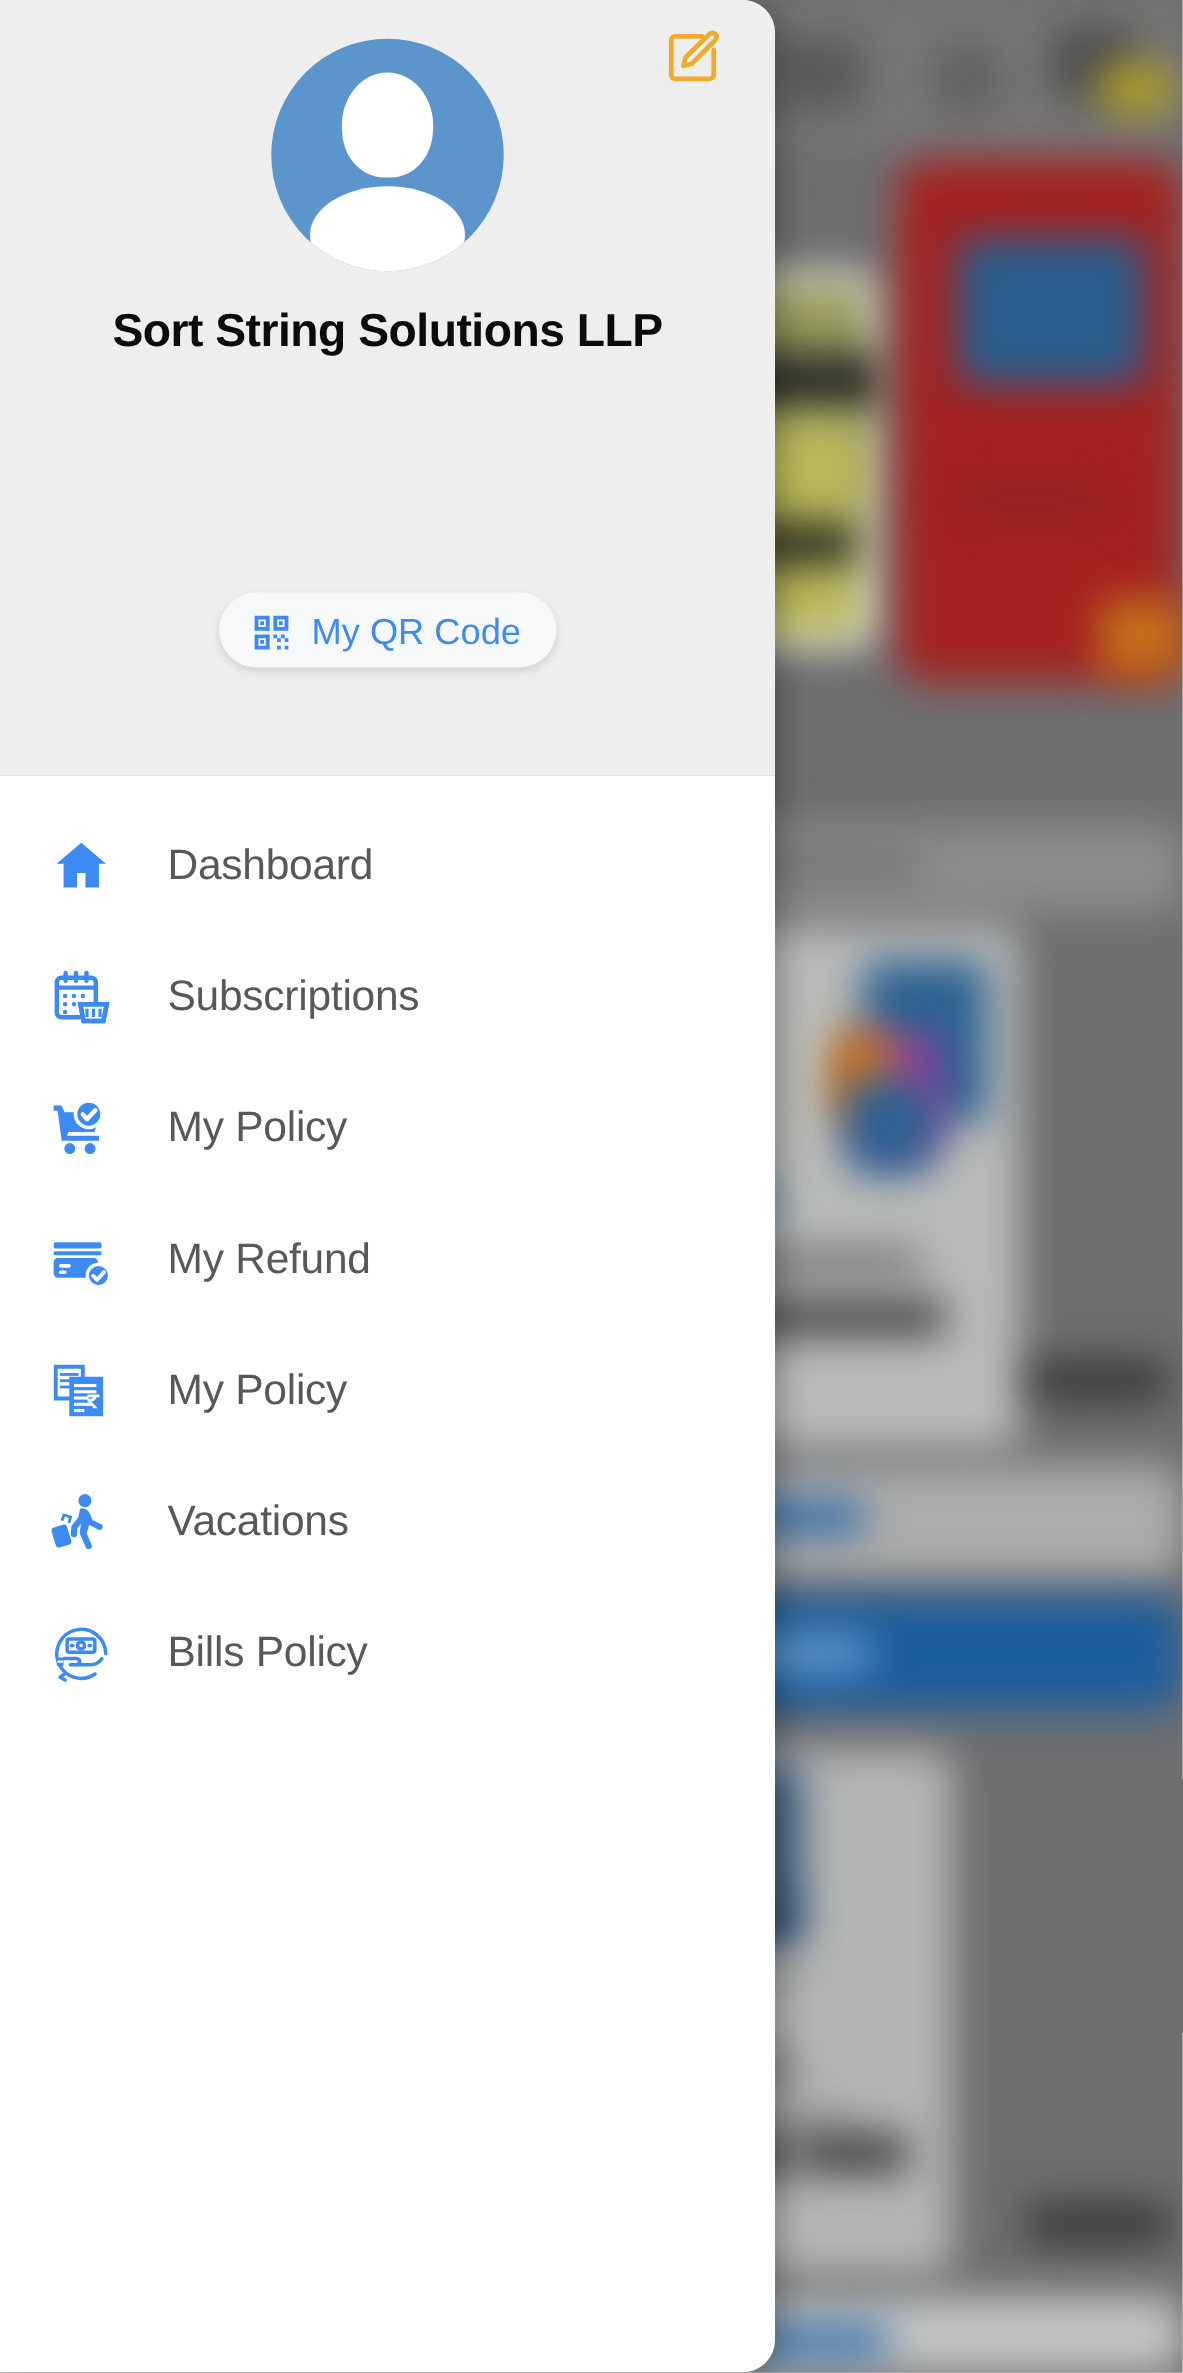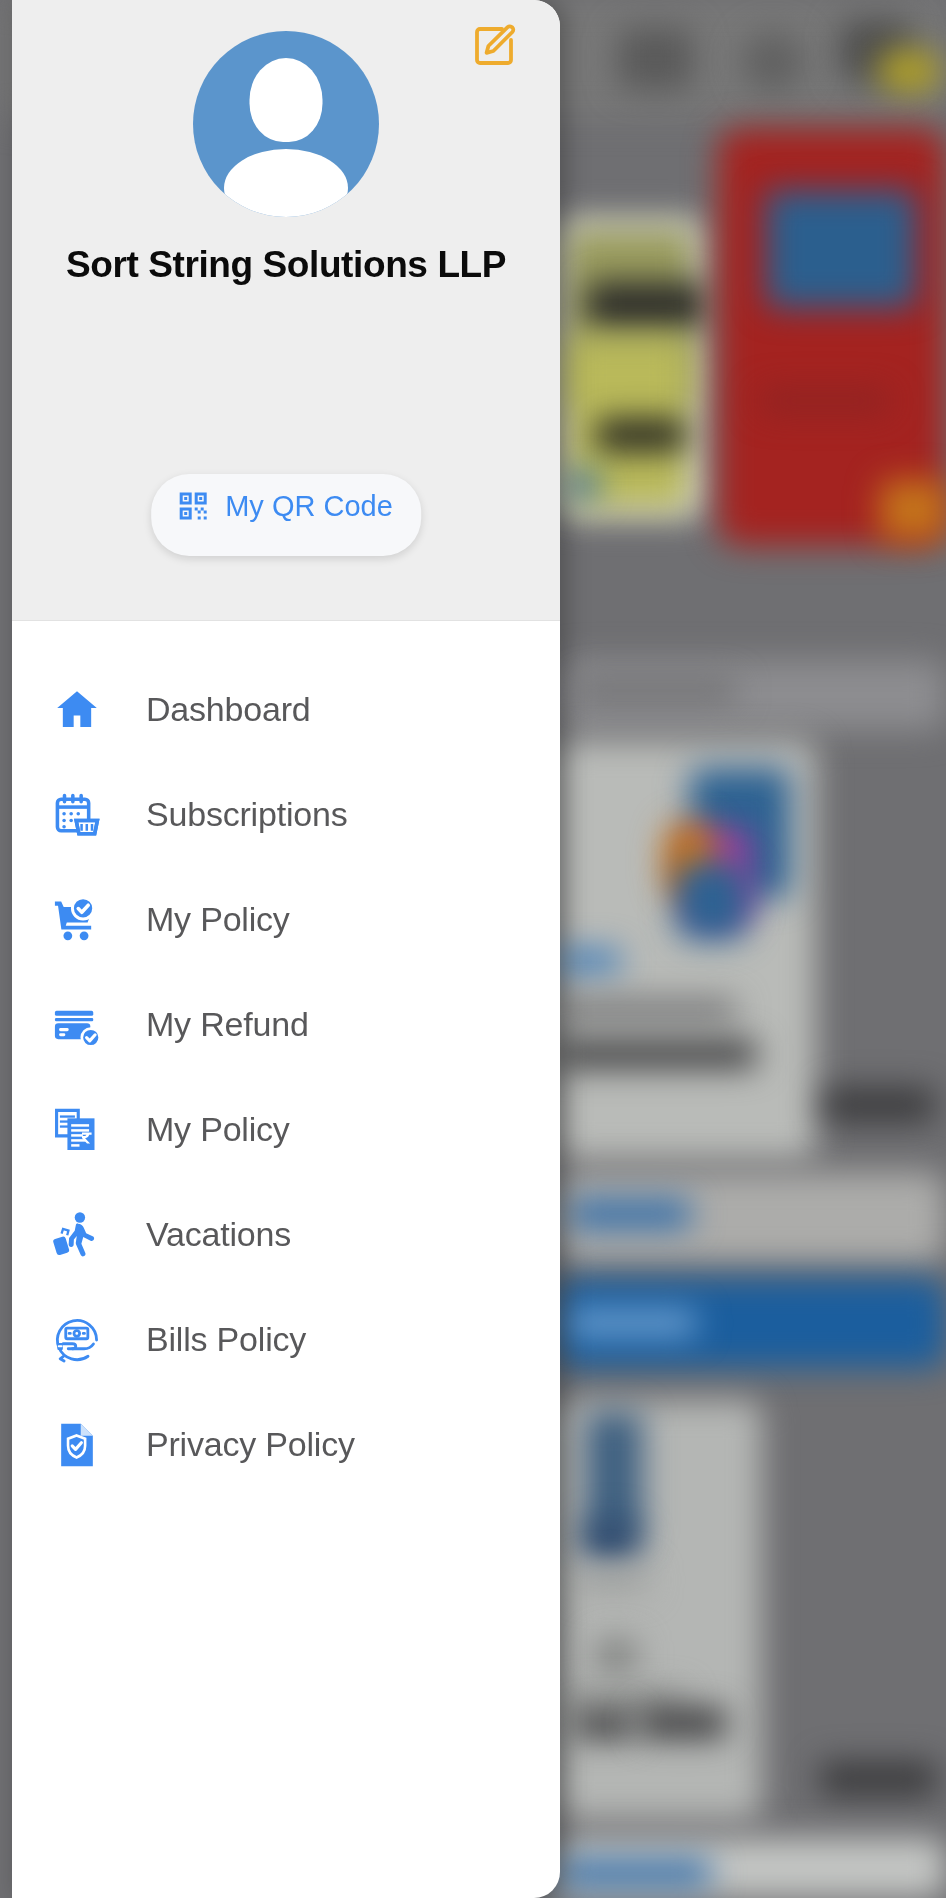--- a/index.html
+++ b/index.html
@@ -61,22 +61,22 @@
   .bg-card3-t2  { left:596px; top:1640px; width:40px; height:32px; background:#7d7f7d; border-radius:4px; }
   .bg-card3-t3  { left:564px; top:1692px; width:120px;height:20px; background:#8a8c8a; border-radius:4px; }
   .bg-card3-t4  { left:574px; top:1712px; width:60px; height:26px; background:#3a3a3c; border-radius:4px; }
   .bg-card3-t5  { left:640px; top:1708px; width:86px; height:30px; background:#3a3a3c; border-radius:4px; }
   .bg-card3-price{left:820px; top:1762px; width:116px;height:34px; background:#3a3a3c; border-radius:6px; }
   .bg-card4 { left:556px; top:1838px; width:390px; height:60px; background:#c4c6c4; border-radius:14px; }
   .bg-card4-t { left:560px; top:1860px; width:150px; height:26px; background:#2f6ba8; border-radius:4px; }
 
   
   #drawer {
-    position:absolute; left:12px; top:0;
-    width:548px; height:1898px;
+    position:absolute; left:0; top:0;
+    width:620px; height:1898px;
     background:#ffffff;
     border-top-right-radius:26px;
     border-bottom-right-radius:26px;
     box-shadow: 6px 0 24px rgba(0,0,0,0.28);
     overflow:hidden;
     z-index:5;
   }
 
   
   .drawer-header {
@@ -117,33 +117,33 @@
   }
   .profile-code {
     position:absolute; left:0; right:0; top:308px;
     text-align:center;
     font-size:28px; color:#3b3b3b; letter-spacing:1.3px;
   }
   .qr-button {
     position:absolute; left:50%; top:474px;
     transform:translateX(-50%);
     display:flex; align-items:center; gap:14px;
-    padding:14px 28px 32px 24px;
+    padding:14px 28px 10px 24px;
     background:#f7f8fa;
     border-radius:38px;
     box-shadow:0 3px 8px rgba(0,0,0,0.13);
     cursor:pointer;
   }
   .qr-button .qr-label {
     font-size:29px; color:#3d8bf2; font-weight:500; white-space:nowrap;
   }
 
   
   .menu {
-    padding-top:36px;
+    padding-top:19px;
     background:#ffffff;
   }
   .menu-item {
     display:flex; align-items:center;
     height:105px;
     padding-left:38px;
     cursor:pointer;
   }
   .menu-item .mi-icon {
     width:54px; height:54px;
@@ -352,27 +352,16 @@
           <path d="M8.2 8.85h.6M15 8.85h.6"></path>
           <rect x="2.6" y="13.4" width="2.6" height="3.4" rx="0.5" fill="#3d8bf2" stroke="none"></rect>
           <path d="M3.2 15h1.4" stroke="#fff" stroke-width="0.9"></path>
           <path d="M5.4 13.8h4.4c1 0 1.6.5 1.6 1.2s-.6 1.2-1.6 1.2H7.8"></path>
           <path d="M9.8 16.2h5.6c2.2 0 3.6-1 4.5-2.3"></path>
         </svg>
       </span>
       <span class="mi-label">Bills Policy</span>
     </div>
 
-    <div class="menu-item">
-      <span class="mi-icon">
-        <svg width="50" height="50" viewBox="0 0 24 24">
-          <path d="M4.4 1.8h9.4l5.8 5.8v14.6H4.4z" fill="#3d8bf2"></path>
-          <path d="M13.8 1.8l5.8 5.8h-5.8z" fill="#cde2fb"></path>
-          <path d="M11.8 7.4l4.1 1.6v3.4c0 2.6-1.7 4.7-4.1 5.6-2.4-.9-4.1-3-4.1-5.6V9z" fill="#3d8bf2" stroke="#fff" stroke-width="1.25"></path>
-          <path d="M9.7 12.4l1.6 1.7 2.8-3.2" fill="none" stroke="#fff" stroke-width="1.5" stroke-linecap="round" stroke-linejoin="round"></path>
-        </svg>
-      </span>
-      <span class="mi-label">Privacy Policy</span>
-    </div>
 
 
   </nav>
 </div>
 
 </body></html>

